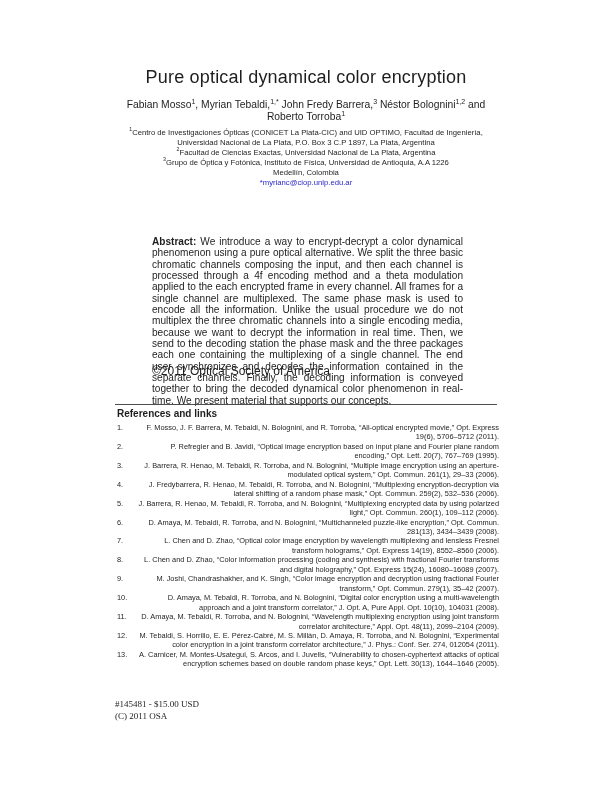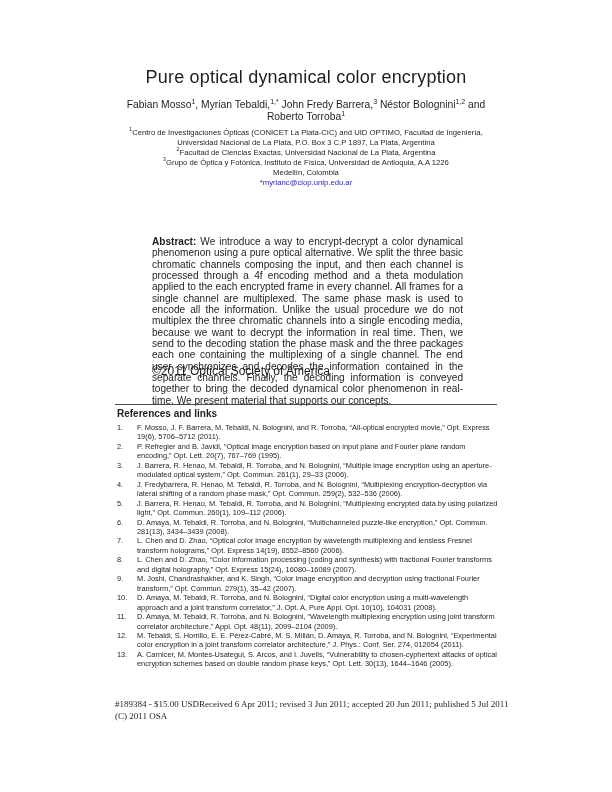--- a/index.html
+++ b/index.html
@@ -48,21 +48,21 @@
   .refs-heading {
     position:absolute; top:407px; left:117px;
     font-size:10px; font-weight:bold; line-height:13px;
   }
   .refs {
     position:absolute; top:423px; left:115px; width:384px;
     font-size:7.4px; line-height:9.45px;
   }
   .ref-row { display:flex; }
   .ref-num { flex:none; width:22px; padding-left:2px; box-sizing:border-box; }
-  .ref-text { flex:1; }
+  .ref-text { flex:1;text-align:right; }
 
   .footer {
     position:absolute; top:698px; left:115px; width:382px;
     font-family:"Liberation Serif", serif; font-size:9px; line-height:12px;
     color:#1e1e1e;
   }
   .footer-row { display:flex; justify-content:space-between; }
   .footer-row span { white-space:pre; }
 </style>
 </head>
@@ -160,21 +160,20 @@
       </div>
 
       <div class="ref-row">
         <span class="ref-num">13.</span>
         <span class="ref-text">A. Carnicer, M. Montes-Usategui, S. Arcos, and I. Juvells, “Vulnerability to chosen-cyphertext attacks of optical encryption schemes based on double random phase keys,” Opt. Lett. 30(13), 1644–1646 (2005).</span>
       </div>
     </div>
 
   <div class="footer">
     <div class="footer-row">
-      <span>#189384 - $15.00 USD</span>
-      <span>Received 6 Apr 2011; revised 3 Jun 2011; accepted 20 Jun 2011; published 5 Jul 2011</span>
+      <span>#145481 - $15.00 USD</span>
     </div>
     <div class="footer-row">
       <span>(C) 2011 OSA</span>
     </div>
   </div>
 
 </div>
 
 </body></html>

